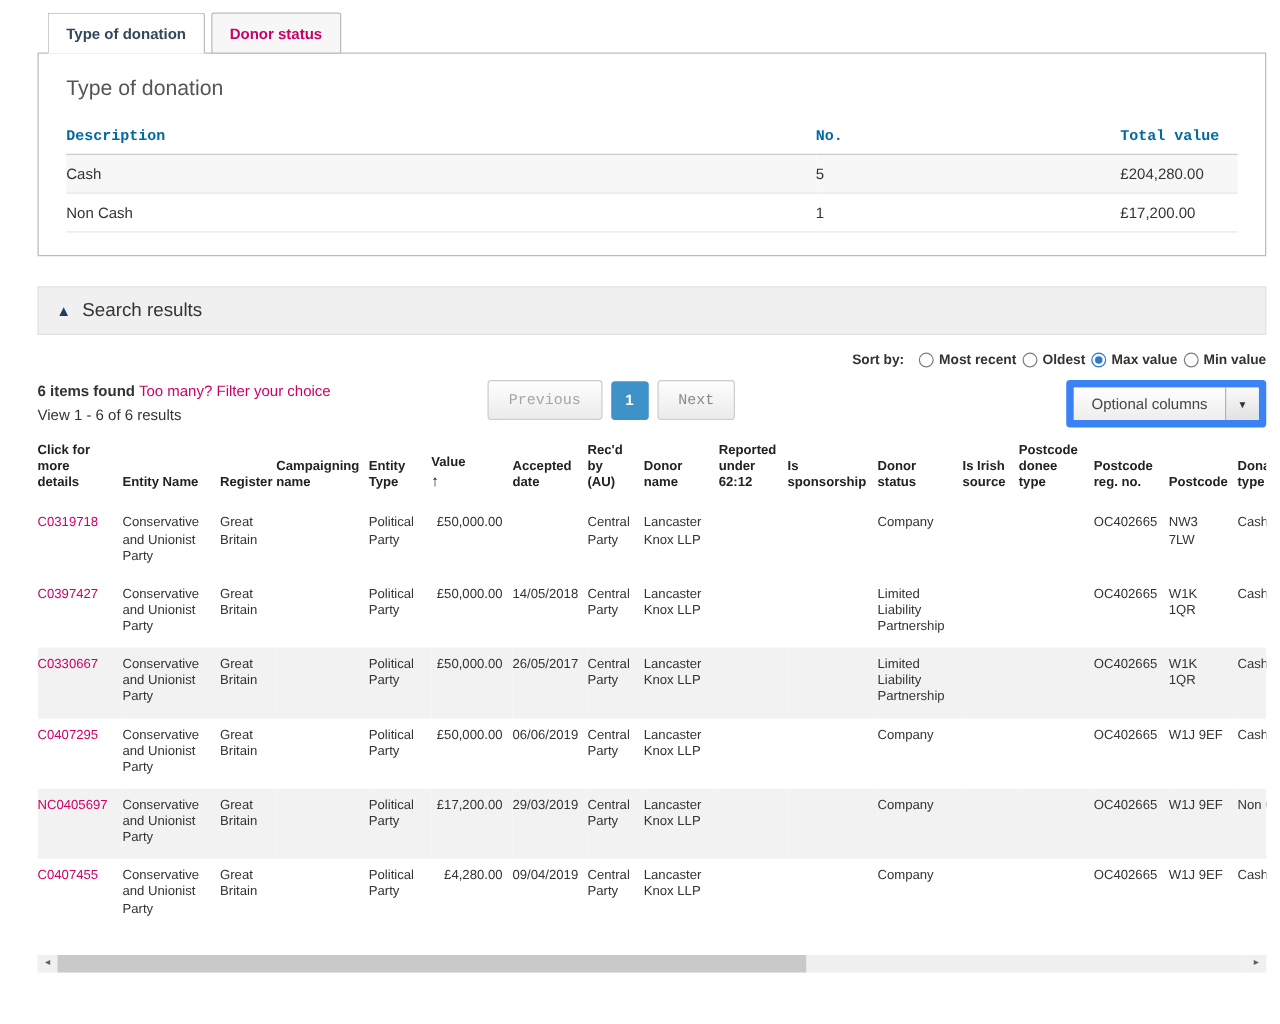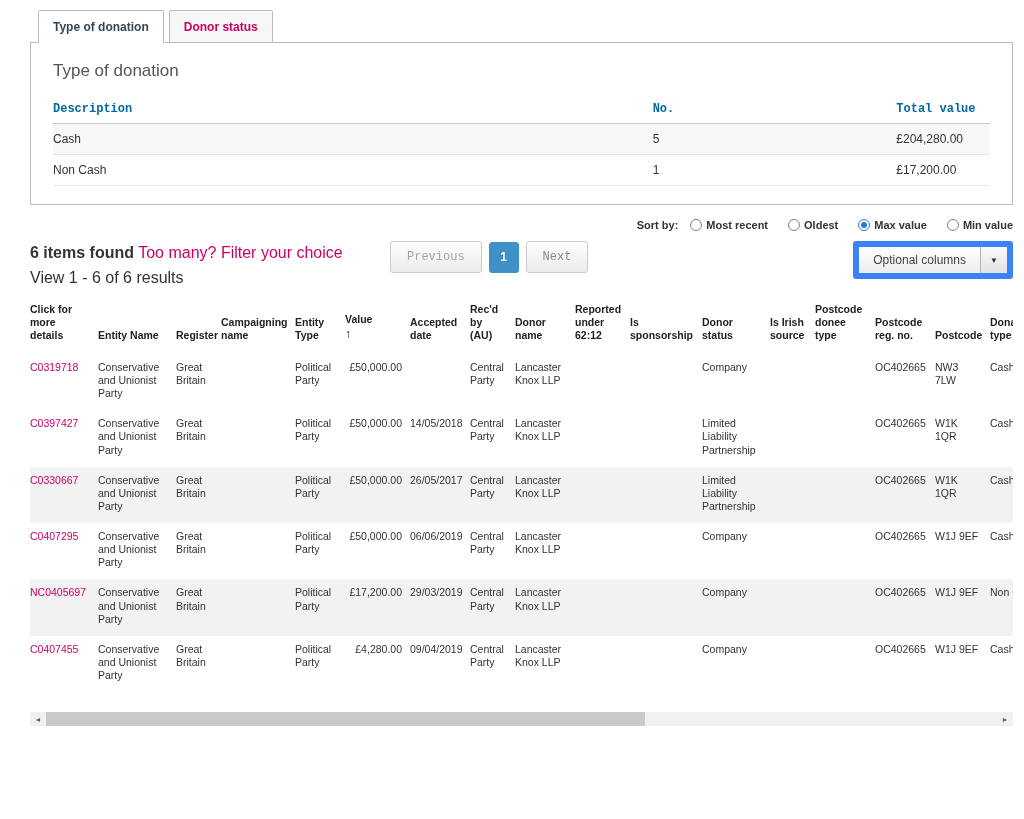--- a/index.html
+++ b/index.html
@@ -43,21 +43,21 @@
   .sort-row { display:flex; justify-content:flex-end; align-items:center; gap:12px;
               font-size:11px; font-weight:bold; color:#333; }
   .radio-option { display:inline-flex; align-items:center; gap:4px; cursor:pointer; }
   .radio { width:12px; height:12px; border:1px solid #7f7f7f; border-radius:50%;
            background:#fff; position:relative; flex:0 0 auto; box-sizing:border-box; }
   .radio.checked { border-color:var(--selected-radio-blue,#2a7ad0); }
   .radio.checked::after { content:""; position:absolute; left:2px; top:2px; right:2px; bottom:2px;
            border-radius:50%; background:var(--selected-radio-blue,#2a7ad0); }
 
   .meta-row { display:flex; align-items:flex-start; margin-top:10px; }
-  .meta-left { width:330px; font-size:16px; line-height:1.55; }
+  .meta-left { width:330px; font-size:12px; line-height:1.55; }
   .items-found { font-weight:bold; }
   .pink-link { color:var(--link-pink,#cc0066); text-decoration:none; cursor:pointer; }
   .pp-sep { color:var(--link-pink,#cc0066); }
   .meta-center { margin-left:30px; display:flex; align-items:center; }
   .meta-right { margin-left:auto; }
 
   .page-btn { font-family:Liberation Mono, monospace; font-size:12px; padding:8px 16px; border:1px solid #ccc;
               border-radius:3px; background:linear-gradient(#fefefe,#ebebeb); color:#a5a5a5; cursor:pointer; }
   .page-btn.next { color:#8a8a8a; }
   .page-current { font-family:inherit; font-size:12px; font-weight:bold; width:30px; height:31px;
@@ -115,25 +115,28 @@
         </tr>
         <tr>
           <td>Non Cash</td>
           <td class="col-no">1</td>
           <td class="col-total">£17,200.00</td>
         </tr>
       </tbody>
     </table>
   </div>
 
+  <div class="results-bar">
+    <span class="collapse-arrow">▲</span><span>Search results</span>
+  </div>
 
   <div class="controls">
     <div class="sort-row">
       <span>Sort by:</span>
-        <span style="display:inline-flex; gap:20px;">
+        <span style="display:inline-flex; gap:5px;">
           <span class="radio-option">
             <span class="radio"></span>
             <span>Most recent</span>
           </span>
           <span class="radio-option">
             <span class="radio"></span>
             <span>Oldest</span>
           </span>
           <span class="radio-option">
             <span class="radio checked"></span>

